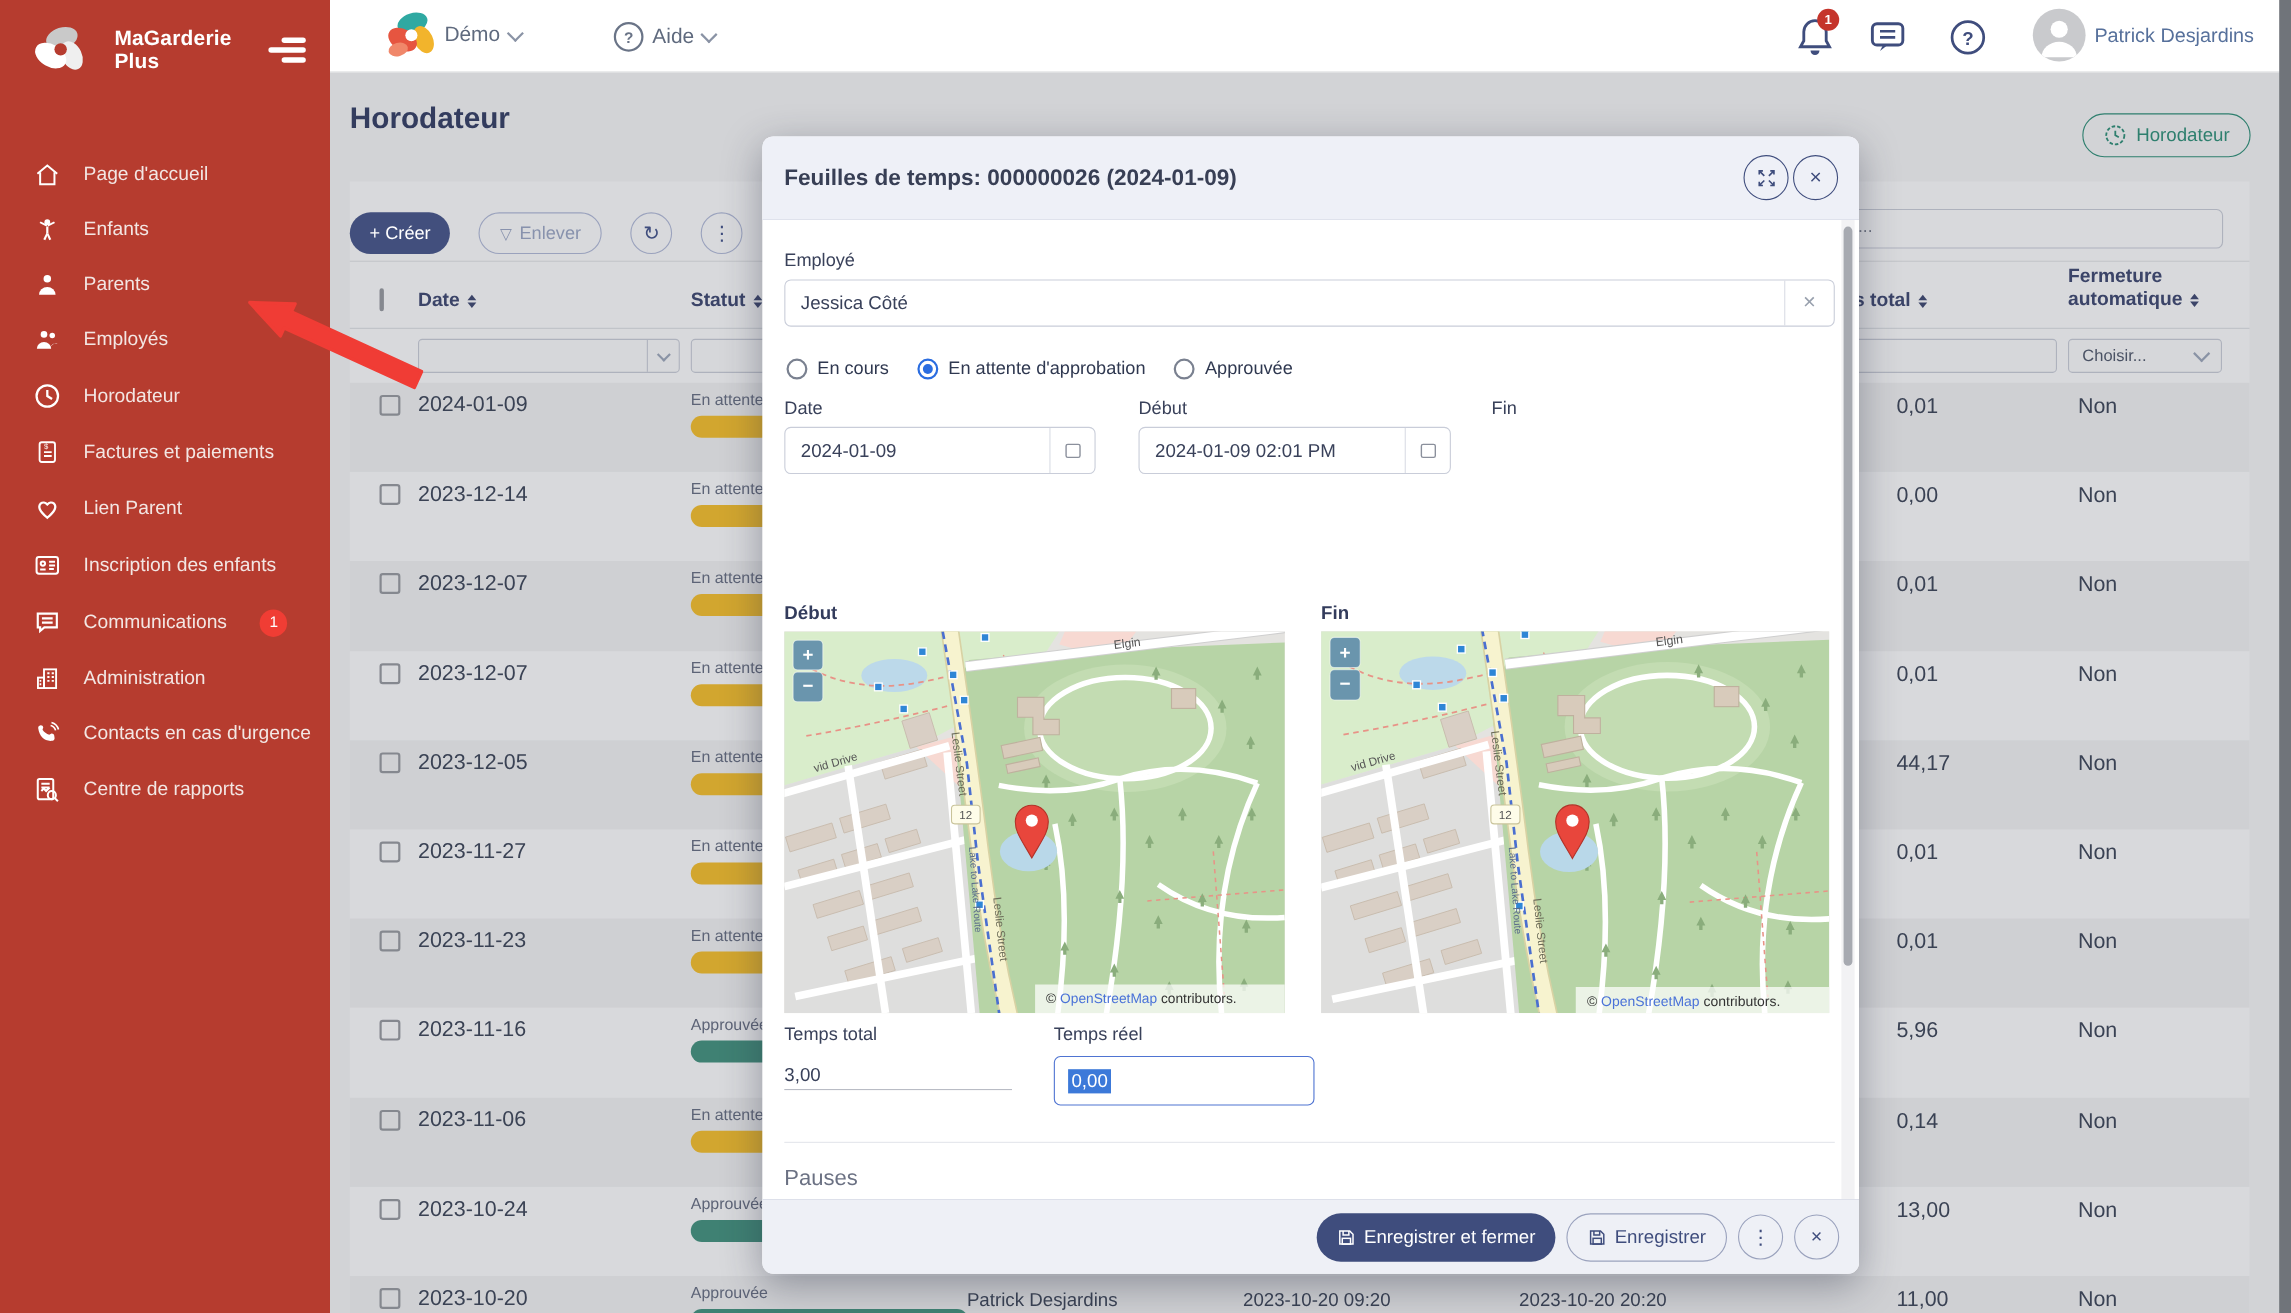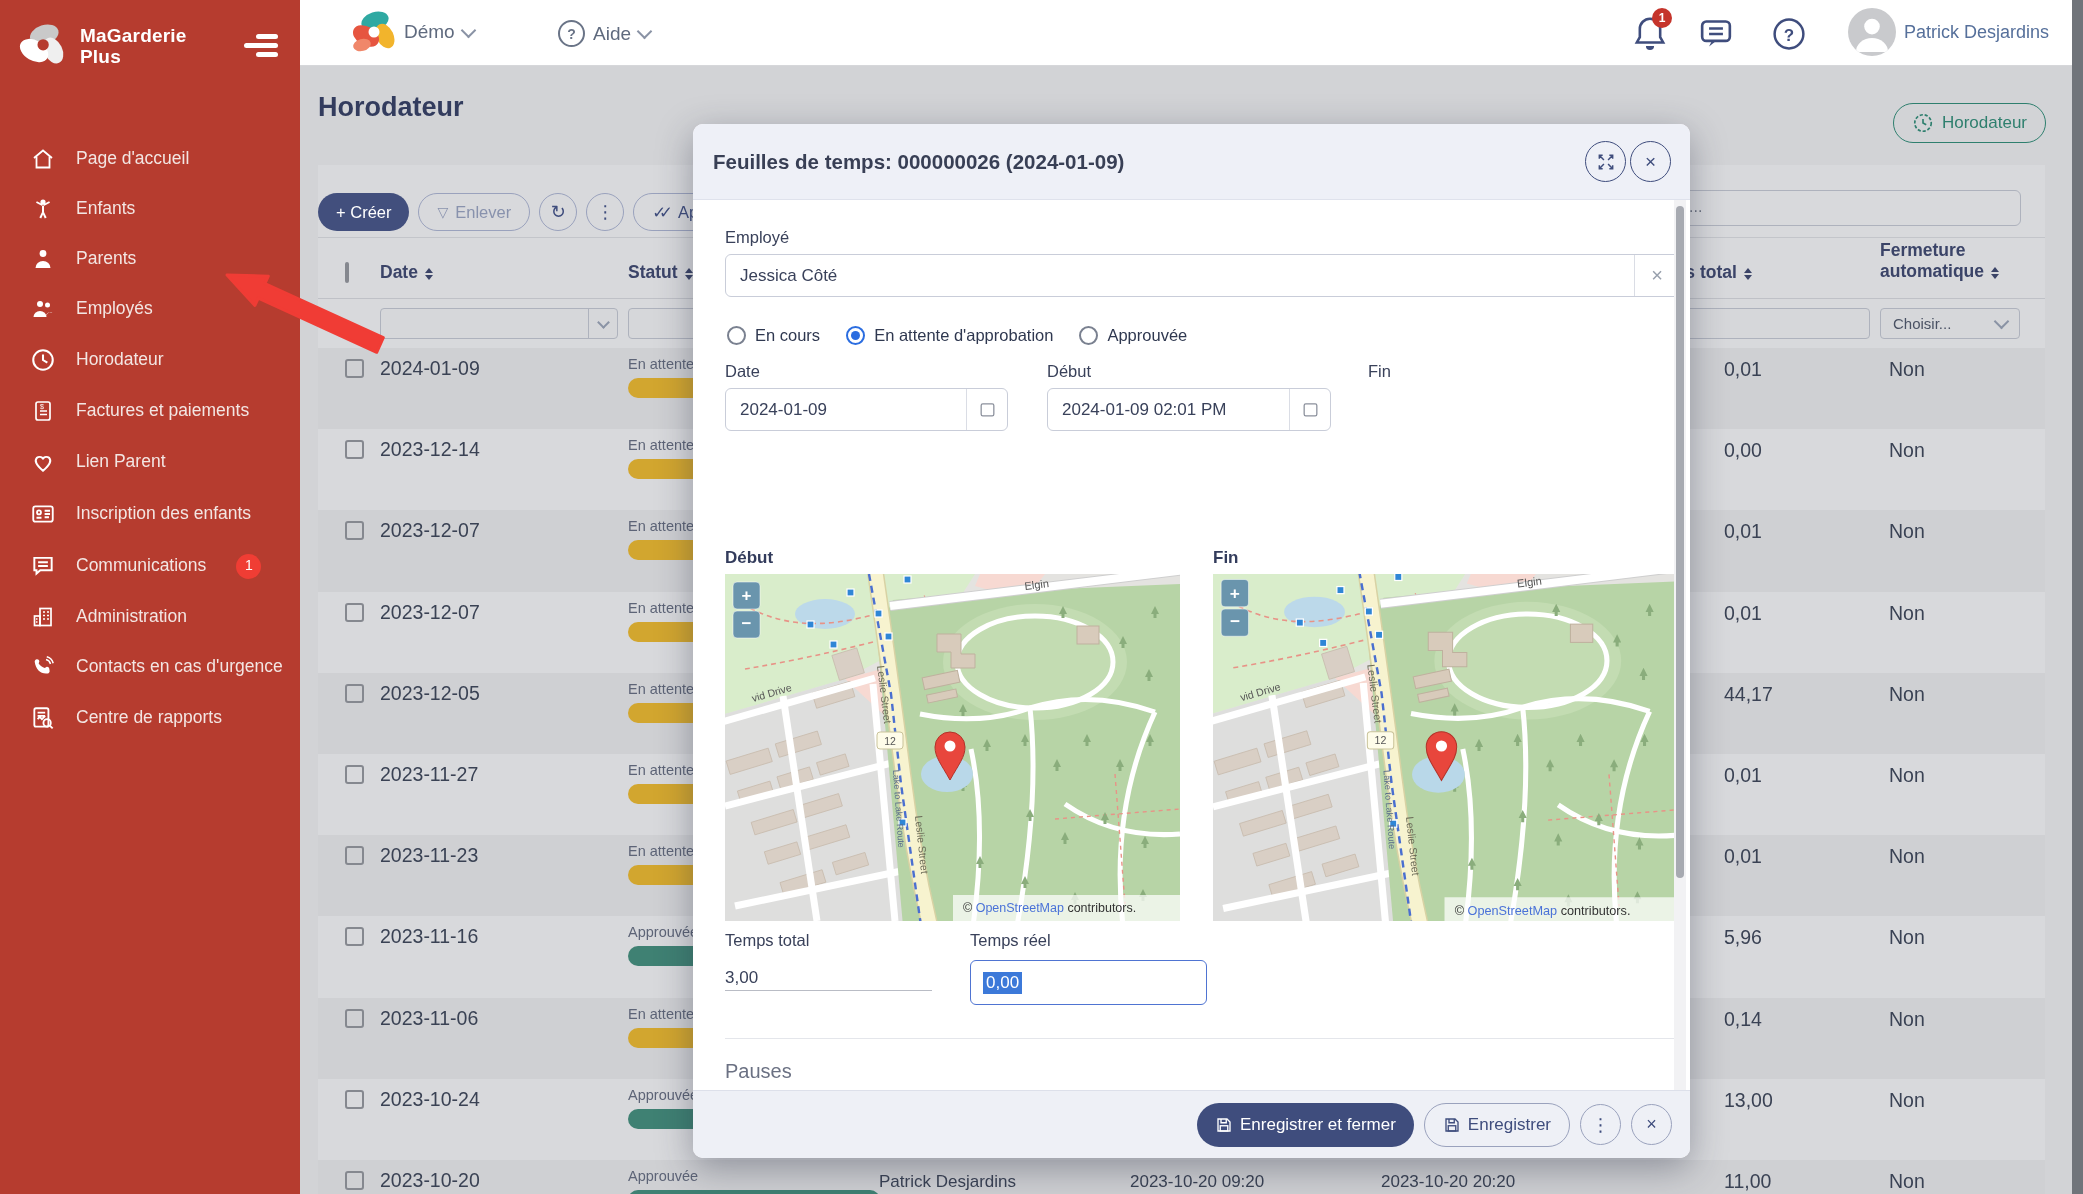--- a/index.html
+++ b/index.html
@@ -2,21 +2,21 @@
 <html><head>
 <meta charset="utf-8">
 <style>
   html,body{margin:0;padding:0}
   body{font-family:"Liberation Sans",sans-serif;background:#9a9ca1;-webkit-font-smoothing:antialiased}
   .stage{position:relative;width:2083px;height:1194px;overflow:hidden;background:#d2d3d6}
   .abs{position:absolute}
 
   
   .sidebar{position:absolute;left:0;top:0;width:300px;height:1194px;background:#b63c2f;color:#f6edeb;z-index:3}
-  .brand{display:flex;align-items:center;gap:12px;padding:20px 16px}
+  .brand{display:flex;align-items:center;gap:24px;padding:20px 28px}
   .brand-name{font-size:19px;font-weight:700;line-height:1.12;color:#fff;letter-spacing:.2px}
   .burger{position:absolute;right:22px;top:30px;width:34px;cursor:pointer}
   .burger i{display:block;height:5px;border-radius:3px;background:#fff;margin:4px 0 4px auto}
   .burger i:nth-child(1){width:22px}.burger i:nth-child(2){width:34px}.burger i:nth-child(3){width:22px}
   .nav{margin-top:42px}
   .nav-item{display:flex;align-items:center;gap:20px;padding:13px 12px 13px 30px;font-size:17.5px;color:#f3e6e3;cursor:pointer;line-height:1.25}
   .nav-item .nico{width:26px;display:flex;justify-content:center;flex:none}
   .nav-item.bold{font-weight:700;color:#fff}
   .nav-badge{margin-left:10px;background:#f03d34;color:#fff;width:25px;height:25px;border-radius:50%;font-size:14px;display:inline-flex;align-items:center;justify-content:center;flex:none}
 
@@ -31,21 +31,21 @@
 
   
   .page-title{position:absolute;left:318px;top:92px;font-size:27px;font-weight:700;color:#333c5e}
   .horo-btn{position:absolute;left:1893px;top:103px;width:153px;height:40px;border:1.6px solid #2e7f6e;border-radius:20px;color:#2e7f6e;display:flex;align-items:center;justify-content:center;gap:8px;font-size:17px;background:transparent;cursor:pointer}
   .panel{position:absolute;left:318px;top:165px;width:1727px;height:1029px;background:#d8d9dc}
   .pill{height:38px;border-radius:19px;display:inline-flex;align-items:center;gap:7px;font-size:16.5px;padding:0 18px;cursor:pointer;box-sizing:border-box}
   .pill.primary{background:#424f7d;color:#fff;border:none}
   .pill.outline{background:transparent;border:1.4px solid #9aa2bd;color:#3f4d7d}
   .pill.muted{color:#8892ad}
   .cbtn{width:38px;height:38px;border-radius:50%;border:1.4px solid #9aa2bd;color:#3f4d7d;display:inline-flex;align-items:center;justify-content:center;font-size:18px;background:transparent;cursor:pointer}
-  .toolbar{position:absolute;left:318px;top:193px;display:flex;gap:9px;align-items:center}
+  .toolbar{position:absolute;left:318px;top:193px;display:flex;gap:26px;align-items:center}
   .tb-line{position:absolute;left:318px;top:237px;width:1727px;border-top:1px solid #c3c5ca}
   .hd-line{position:absolute;left:318px;top:298px;width:1727px;border-top:1px solid #bfc1c7}
   .search-box{position:absolute;left:1392px;top:190px;width:629px;height:36px;border:1px solid #aeb2bd;border-radius:6px;background:#d8d9dc;box-sizing:border-box}
   .search-box span{position:absolute;left:296px;top:7px;color:#6c7280;font-size:16px}
   .th{position:absolute;font-size:17.5px;font-weight:700;color:#3b4468;display:flex;gap:7px;align-items:flex-end}
   .sort{display:inline-flex;flex-direction:column;gap:2.5px;margin-bottom:3px}
   .sort i{width:0;height:0;border:4.5px solid transparent}
   .sort i.up{border-bottom:5px solid #3b4468;border-top:none}
   .sort i.dn{border-top:5px solid #3b4468;border-bottom:none}
   .cb{width:19px;height:19px;border:2px solid #85888f;border-radius:3px;background:transparent;box-sizing:border-box;cursor:pointer}
@@ -66,21 +66,21 @@
   .c-deb{position:absolute;left:812px;top:12px;font-size:17px;color:#3a4254}
   .c-fin{position:absolute;left:1063px;top:12px;font-size:17px;color:#3a4254}
   .c-tot{position:absolute;left:1406px;top:10px;width:150px;font-size:19.5px;color:#3a4254}
   .c-ferm{position:absolute;left:1571px;top:10px;font-size:19.5px;color:#3a4254}
 
   
   .modal{position:absolute;left:693px;top:124px;width:997px;height:1034px;background:#fff;border-radius:10px;box-shadow:0 10px 36px rgba(35,40,60,.38);z-index:5}
   .m-head{position:absolute;left:0;top:0;width:100%;height:76px;background:#eef0f7;border-radius:10px 10px 0 0;border-bottom:1px solid #dfe2ec;box-sizing:border-box}
   .m-title{position:absolute;left:20px;top:26px;font-size:20.5px;font-weight:700;color:#383f55}
   .m-circle{position:absolute;width:41px;height:41px;border-radius:50%;border:1.5px solid #3f4d7d;color:#3f4d7d;display:flex;align-items:center;justify-content:center;background:transparent;cursor:pointer;box-sizing:border-box}
-  .m-body{position:absolute;left:12px;top:76px;width:1171px;height:890px;overflow:hidden}
+  .m-body{position:absolute;left:0;top:76px;width:1171px;height:890px;overflow:hidden}
   .m-label{position:absolute;font-size:16.5px;color:#39415a}
   .m-label.b{font-weight:700;color:#333c5c;font-size:17px}
   .inp{position:absolute;background:#fff;border:1px solid #c9cdd9;border-radius:6px;box-sizing:border-box;font-size:17px;color:#39415a;display:flex;align-items:center}
   .inp .val{padding-left:14px;white-space:nowrap}
   .inp .seg{position:absolute;right:0;top:0;height:100%;border-left:1px solid #dadde5;display:flex;align-items:center;justify-content:center}
   .radio{display:inline-flex;align-items:center;gap:9px;font-size:16.5px;color:#2f3850}
   .rdot{width:19px;height:19px;border:2px solid #7a8190;border-radius:50%;box-sizing:border-box;position:relative}
   .rdot.on{border-color:#2b6de0}
   .rdot.on::after{content:"";position:absolute;left:3px;top:3px;width:9px;height:9px;border-radius:50%;background:#2b6de0}
   .map{position:absolute;top:374px;height:347px;border:0;background:#e9e7e3}

